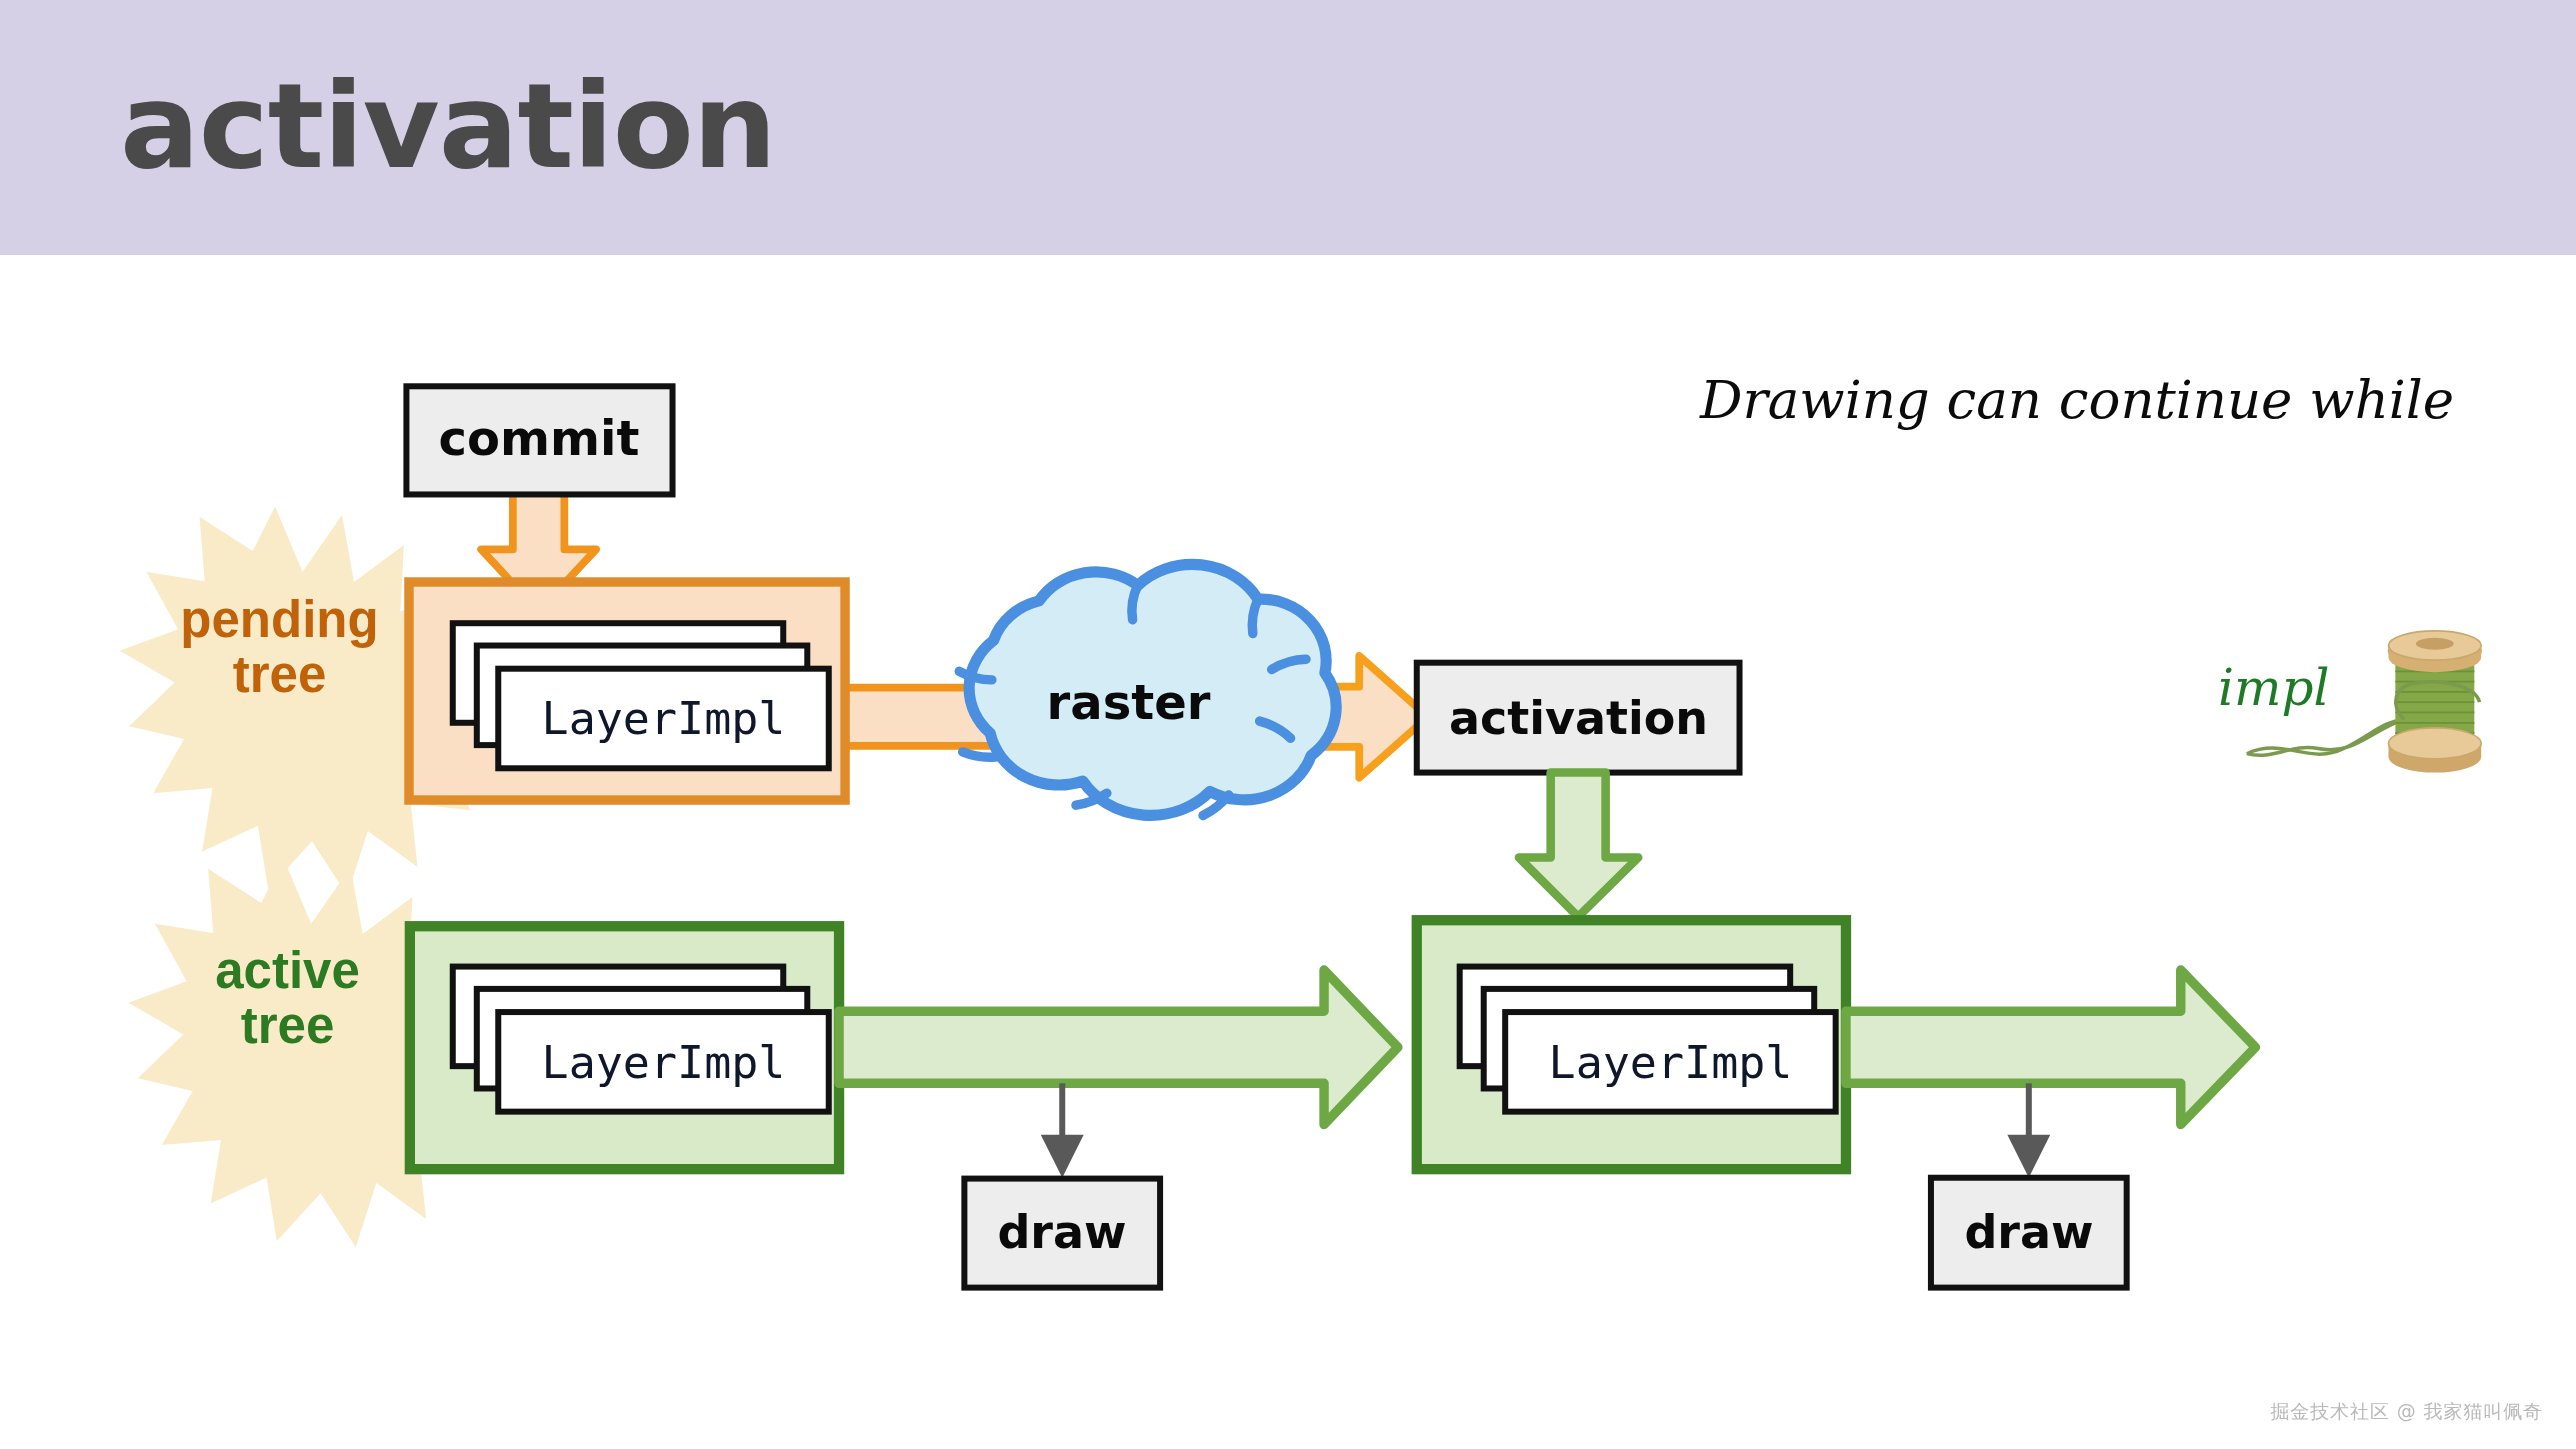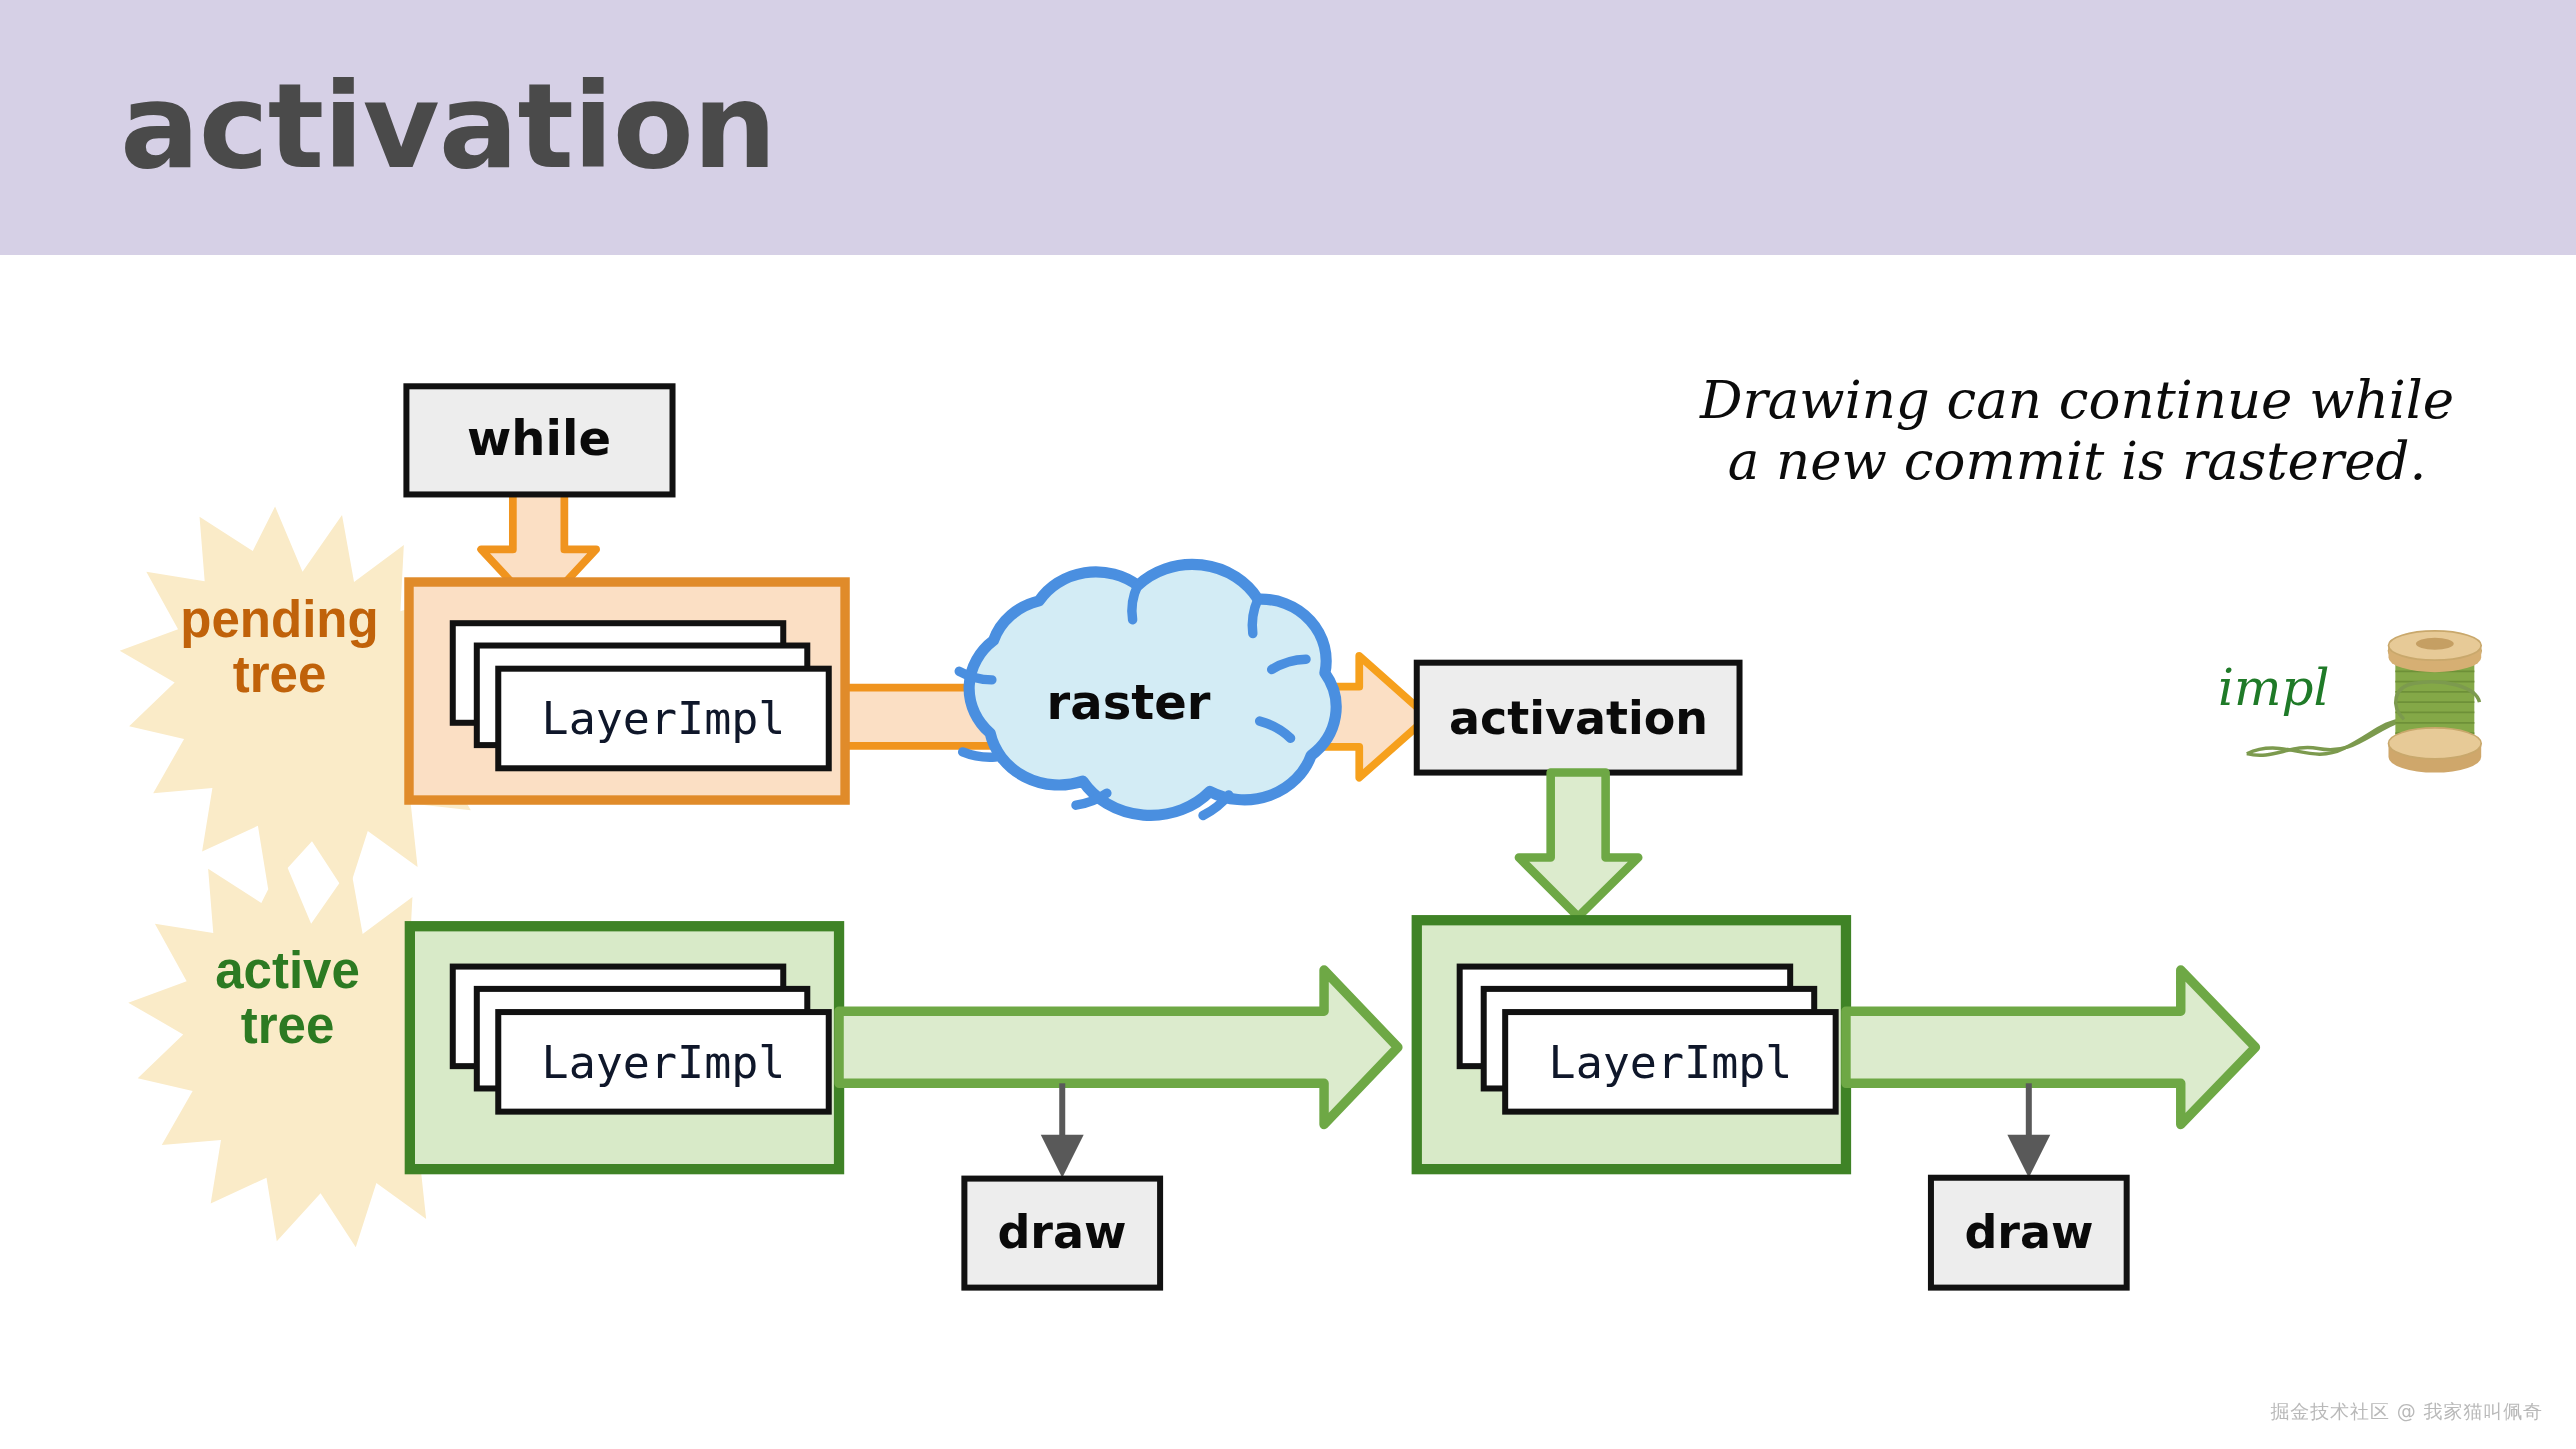--- a/index.html
+++ b/index.html
@@ -202,39 +202,38 @@
   <div class="lbl burst-label burst-pending" style="left:172px;top:592px;width:215px;">
     <span>pending</span><br>
     <span>tree</span>
   </div>
 
   <div class="lbl burst-label burst-active" style="left:180px;top:943px;width:215px;">
     <span>active</span><br>
     <span>tree</span>
   </div>
 
-  <div class="lbl box-label" style="left:406px;top:410px;width:266px;text-align:center;font-size:48px;">while</div>
+  <div class="lbl box-label" style="left:406px;top:410px;width:266px;text-align:center;font-size:48px;">commit</div>
 
   <div class="lbl box-label" style="left:920px;top:674px;width:417px;text-align:center;font-size:48px;">raster</div>
 
   <div class="lbl box-label" style="left:1417px;top:691px;width:323px;text-align:center;font-size:46px;">activation</div>
 
   <div class="lbl box-label" style="left:964px;top:1205px;width:196px;text-align:center;font-size:46px;">draw</div>
 
   <div class="lbl box-label" style="left:1931px;top:1205px;width:196px;text-align:center;font-size:46px;">draw</div>
 
   <div class="lbl layer-label" style="left:498px;top:692px;width:331px;text-align:center;">LayerImpl</div>
 
   <div class="lbl layer-label" style="left:498px;top:1036px;width:331px;text-align:center;">LayerImpl</div>
 
   <div class="lbl layer-label" style="left:1505px;top:1036px;width:331px;text-align:center;">LayerImpl</div>
 
   <div class="lbl note" style="left:1620px;top:369px;width:914px;text-align:center;">
     <span>Drawing can continue while</span><br>
-    <span>a new commit is rastered.</span>
   </div>
 
   <div class="lbl impl-label" style="left:2218px;top:659px;">impl</div>
 
   <div class="watermark">掘金技术社区 @ 我家猫叫佩奇</div>
 
 </div>
 
 
 </body></html>

